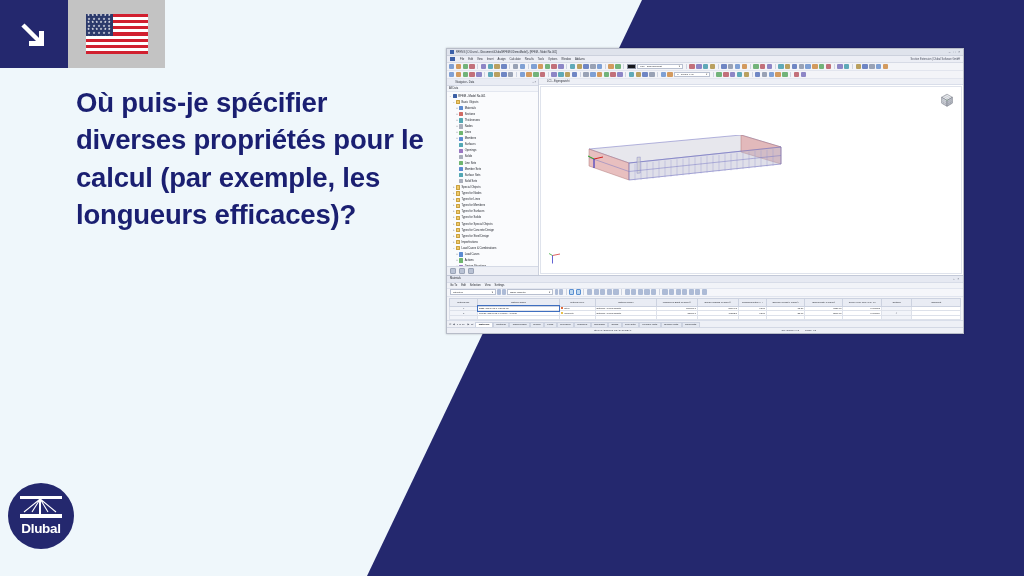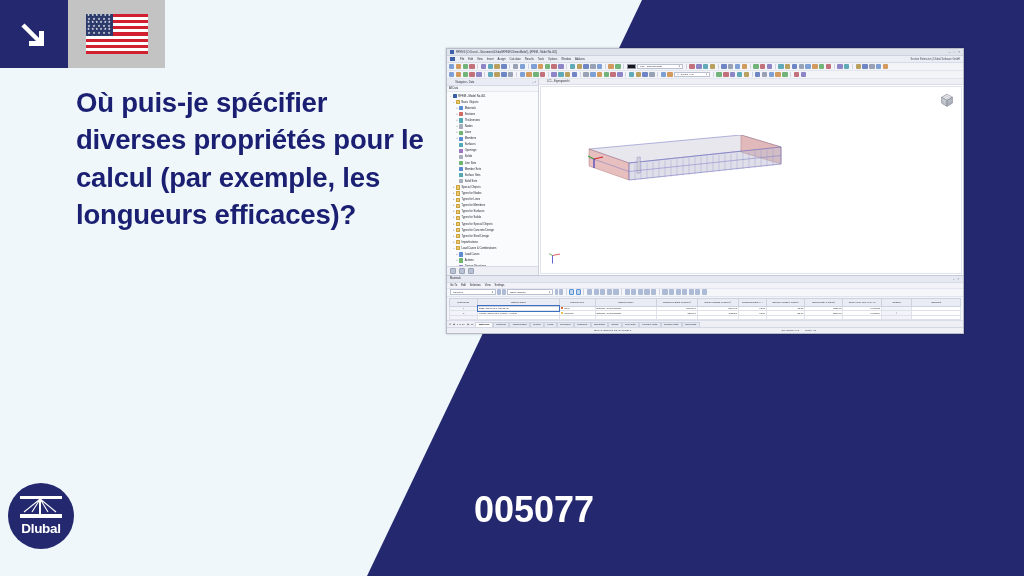--- a/index.html
+++ b/index.html
@@ -350,21 +350,20 @@
     <div class="post"></div>
     <div class="bot-bar"></div>
     <svg width="42" height="22" viewBox="0 0 42 22">
       <path d="M20.2 3 L4 16 M20.2 3 L36 16 M20.2 3 L12 16 M20.2 3 L28 16" stroke="#ffffff" stroke-width="1.1" fill="none"></path>
     </svg>
   </div>
   <div id="dlubal-text">Dlubal</div>
 </div>
 
 <div id="faq-wrap">
-  <div id="faq-number">005077</div>
 </div>
 
 <div id="app-window">
 
   <div class="titlebar">
     <div class="tb-icon"></div>
     <div class="tb-text">RFEM 6 [C:\Users\...\Documents\Dlubal\RFEM 6\DemoModel] - [RFEM - Model No.001]</div>
     <div class="tb-ctrls">
       <span>–</span>
       <span>□</span>

